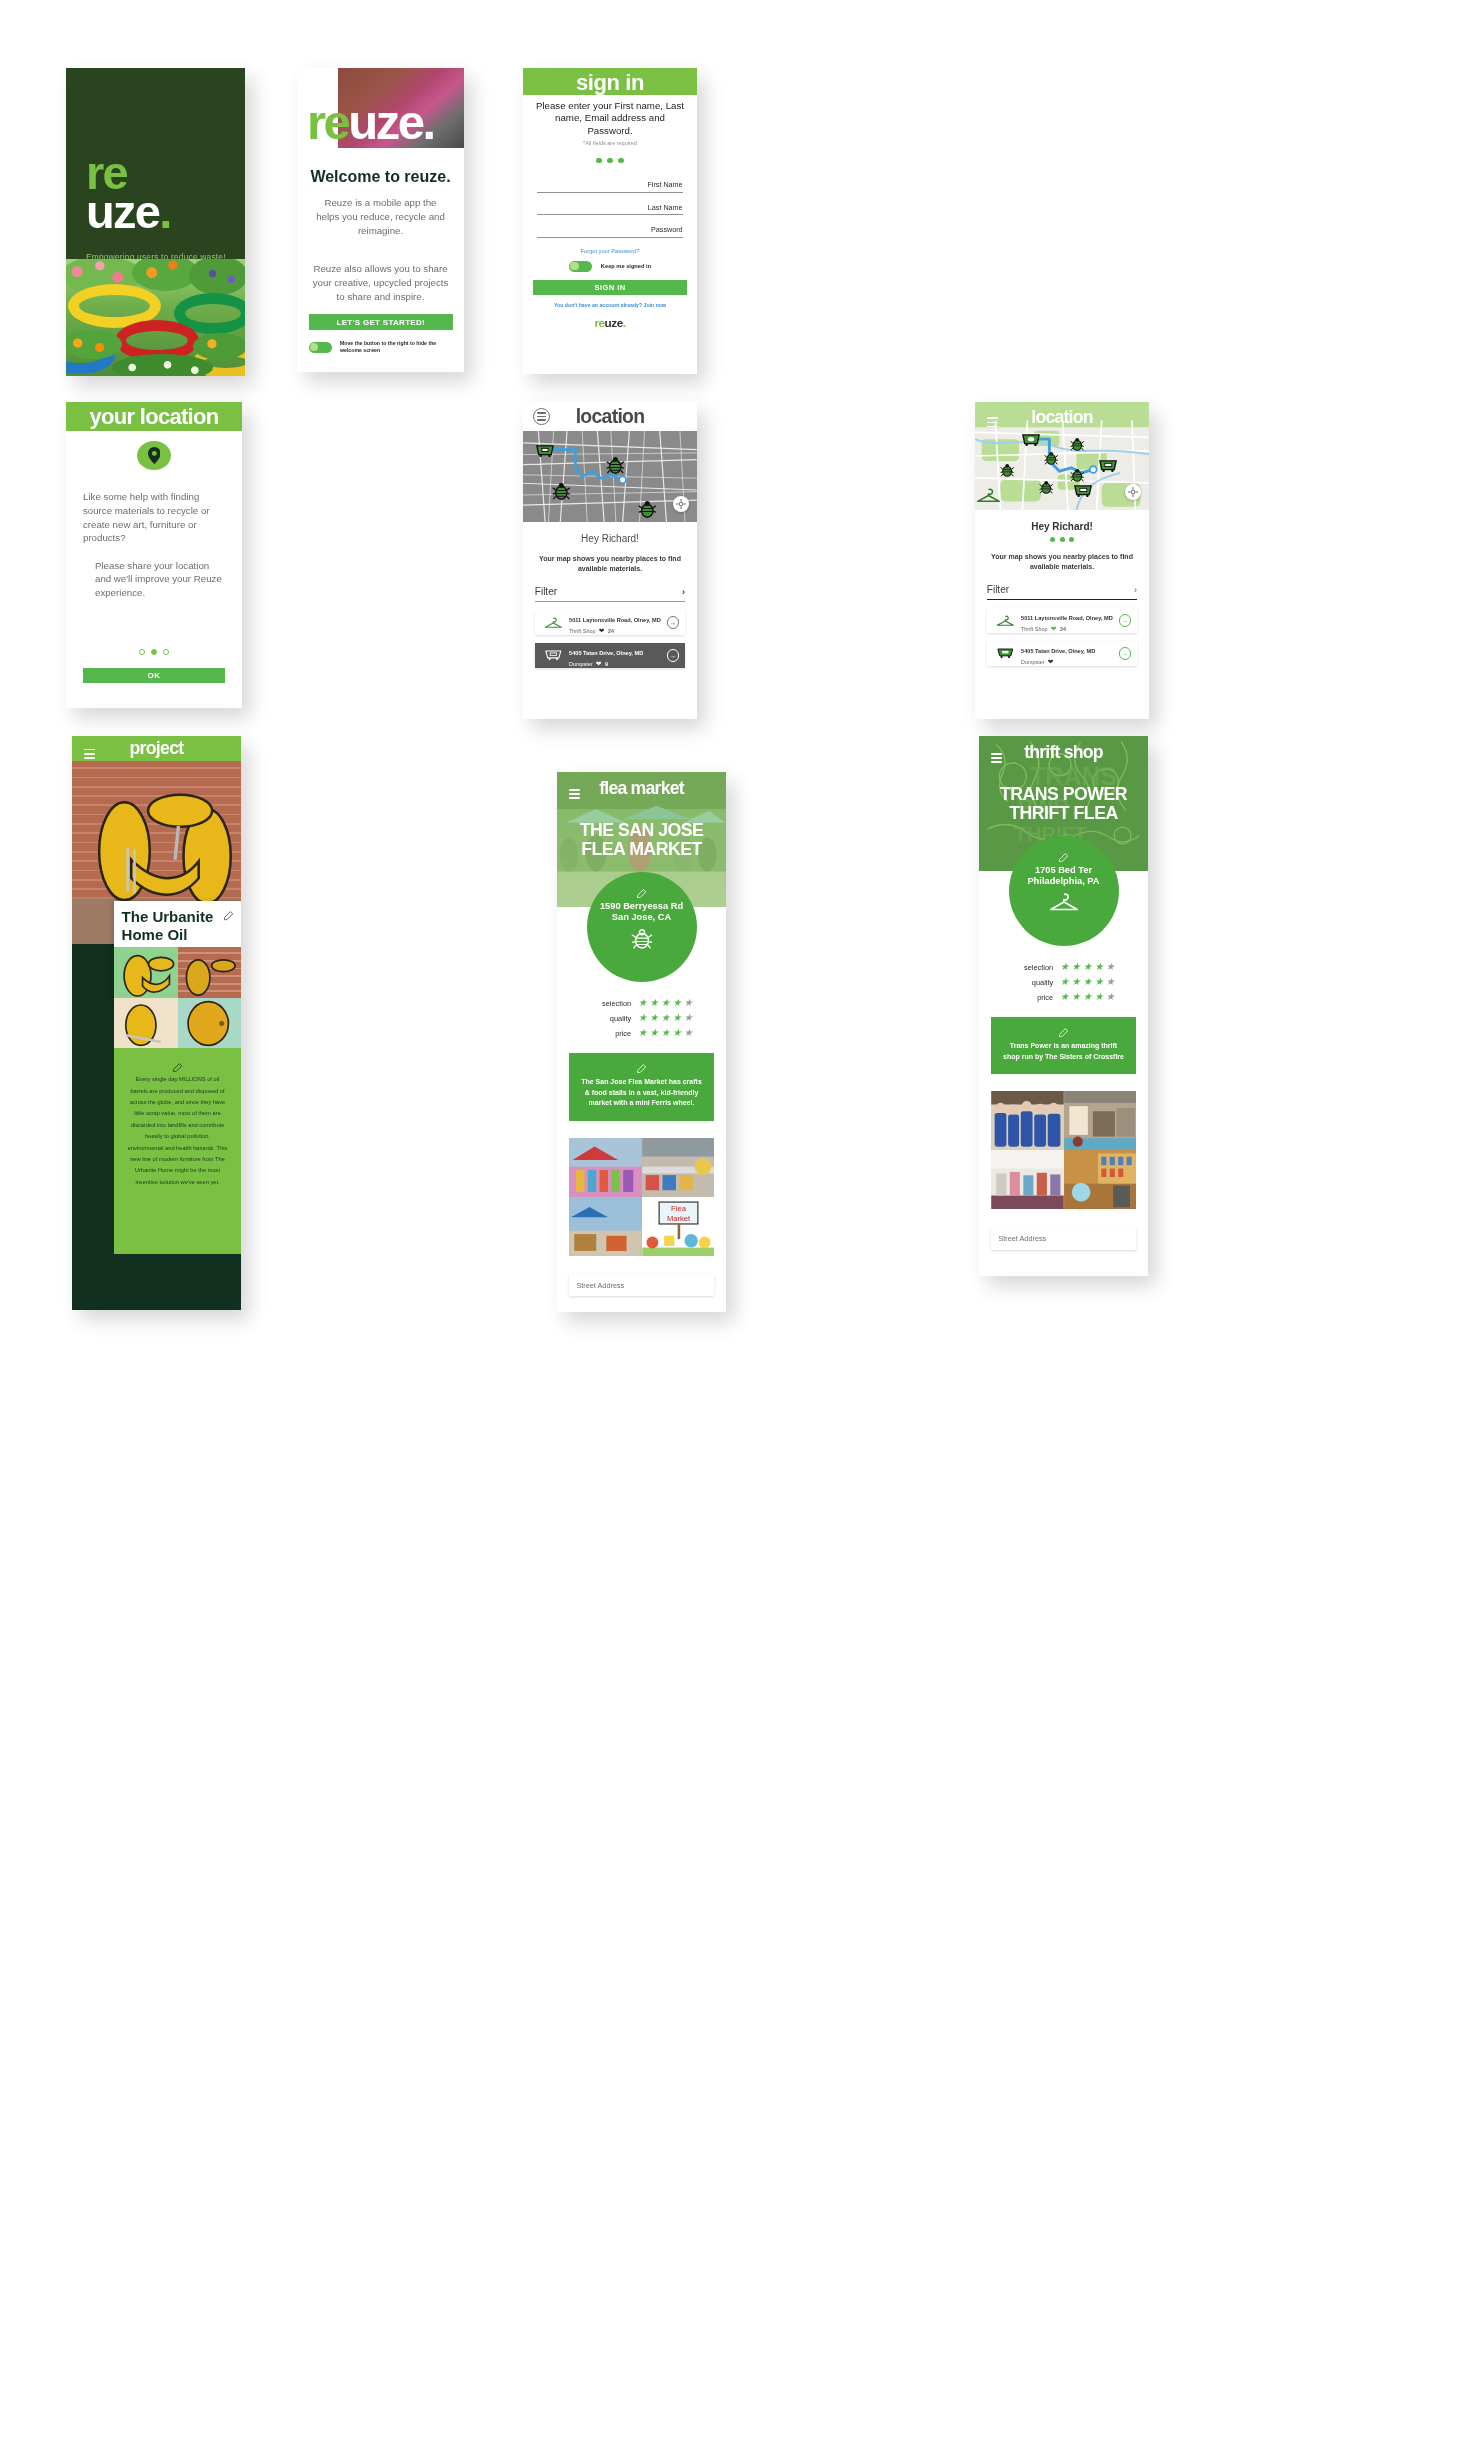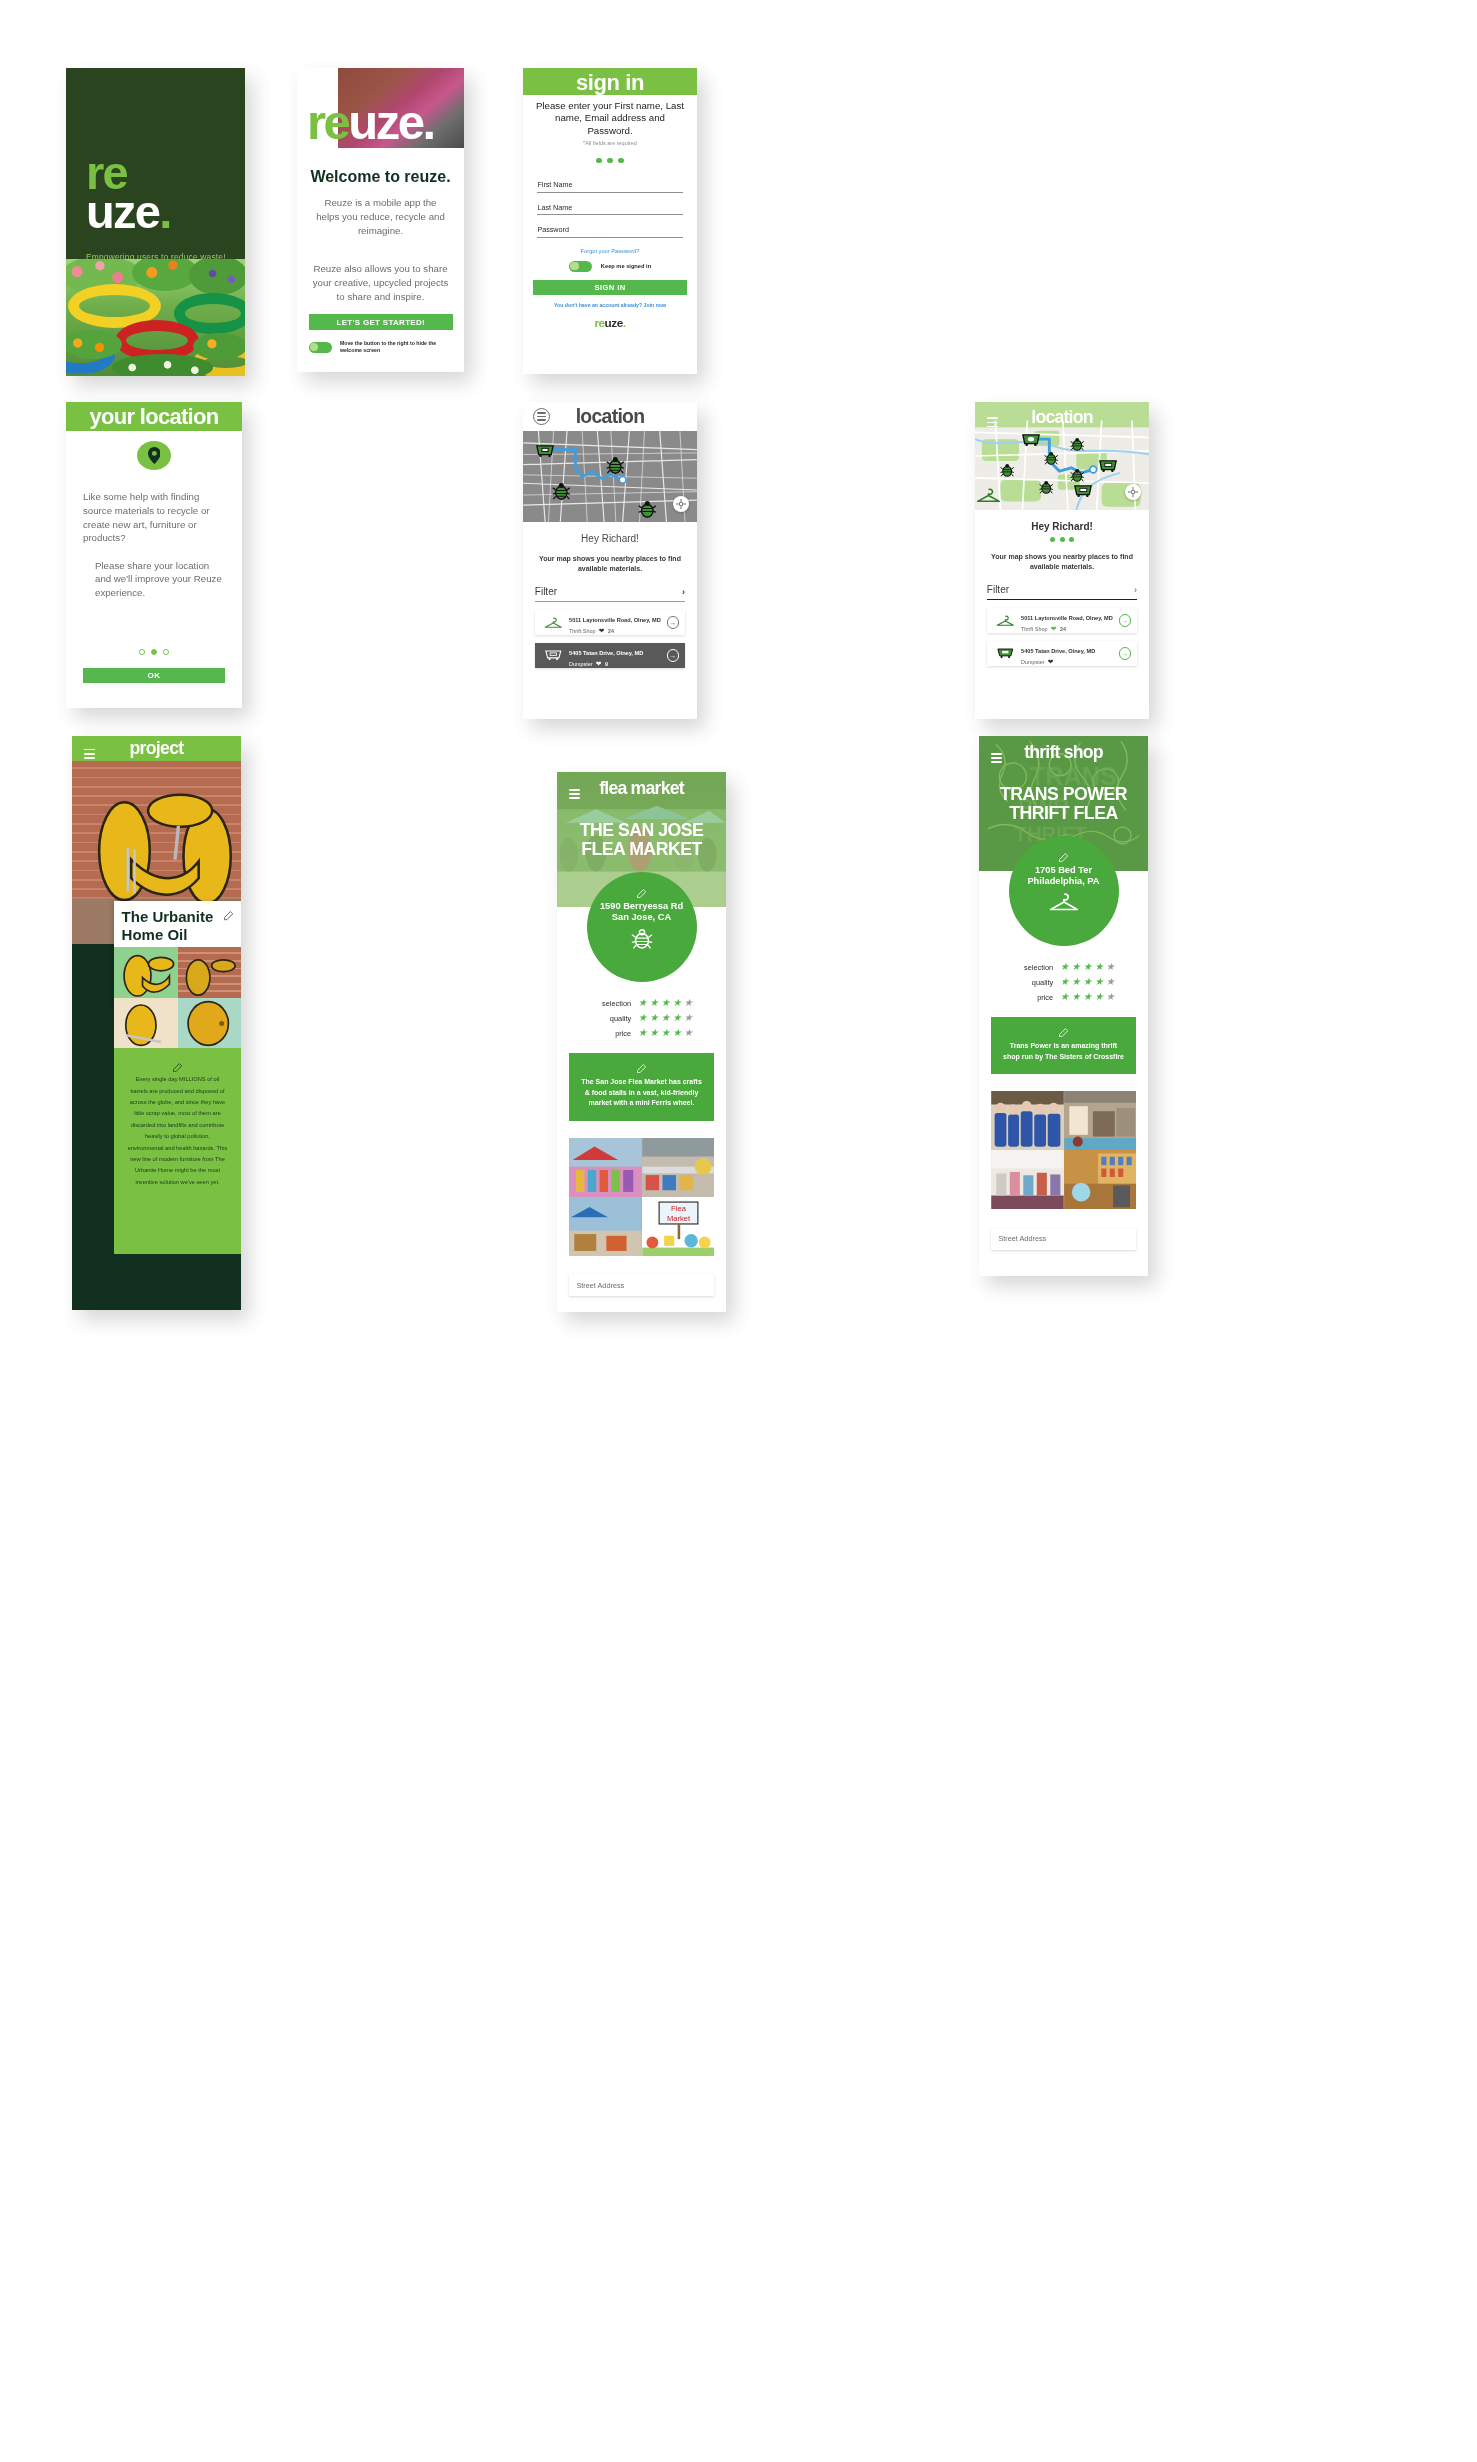--- a/index.html
+++ b/index.html
@@ -54,21 +54,21 @@
 
   
   #s3 { left: 523px; top: 68px; width: 174px; height: 306px; }
   #s3 .gbar { height: 27px; position:relative; }
   #s3 .signin { position:absolute; left:0; top: 1.7px; width:100%; text-align:center; font-size: 22px; font-weight:700; color:#fff; letter-spacing:-0.4px; }
   #s3 .intro { margin: 5px 10px 0; text-align:center; font-size: 9.7px; line-height:1.28; color:#1c1c1c; }
   #s3 .req { text-align:center; font-size: 5.5px; color:#8d8d8d; margin-top: 2.5px; }
   #s3 .dots { display:flex; justify-content:center; gap:5px; margin-top: 11.8px; }
   #s3 .dots b { width: 5.9px; height:5.9px; border-radius:50%; background:#55b84c; display:block; }
   #s3 .fields { margin: 17px 14.4px 0; }
-  #s3 .field { border-bottom: 0.8px solid #909090; padding-bottom: 2.5px; margin-bottom: 10px; text-align:left; font-size: 7.2px; color:#2b2b2b; }
+  #s3 .field { border-bottom: 0.8px solid #909090; padding-bottom: 2.5px; margin-bottom: 10px; text-align:right; font-size: 7.2px; color:#2b2b2b; }
   #s3 .forgot { text-align:center; font-size: 5.7px; color:#3f8fd6; margin-top: 8.4px; }
   #s3 .keeprow { display:flex; align-items:center; justify-content:center; gap:8.4px; margin-top: 6.8px; }
   #s3 .keeptxt { font-size: 5.7px; font-weight:700; color:#2b2b2b; }
   #s3 .signbtn { margin: 8.4px 10px 0; height: 15px; background:#55b84c; color:#fff; font-size:7.6px; font-weight:700; letter-spacing:0.4px; display:flex; align-items:center; justify-content:center; }
   #s3 .join { text-align:center; font-size: 5.2px; font-weight:700; color:#2b2b2b; margin-top: 6.8px; }
   #s3 .join span { color:#3f8fd6; }
   #s3 .flogo { text-align:center; font-size: 11.8px; margin-top: 8.4px; letter-spacing:-0.5px; }
 
   
   #s4 { left: 66px; top: 402px; width: 176px; height: 306px; }

